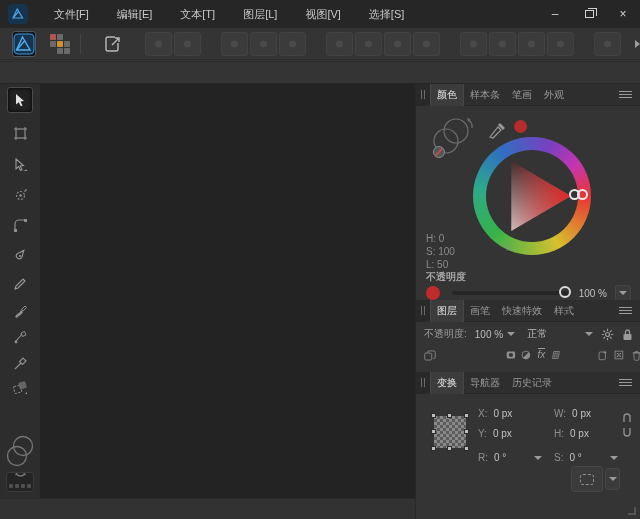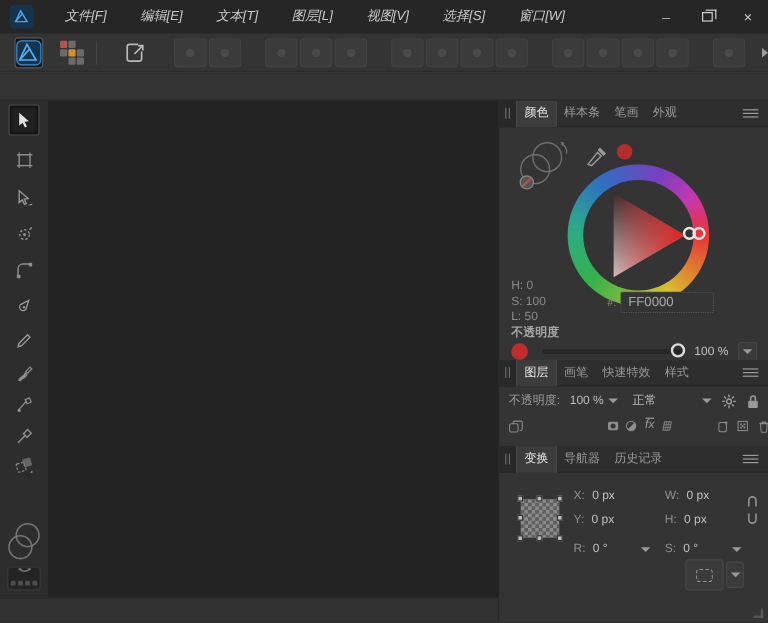--- a/index.html
+++ b/index.html
@@ -1,21 +1,21 @@
 <!DOCTYPE html>
 <html><head>
 <meta charset="utf-8">
 <style>
   * { margin:0; padding:0; box-sizing:border-box; }
   html,body { background:#1c1c1c; }
   body { font-family:"Liberation Sans","DejaVu Sans",sans-serif; }
   .window { position:relative; width:640px; height:519px; background:#343434; overflow:hidden; }
 
   
-  .titlebar { position:absolute; left:0; top:0; width:640px; height:28px; background:#262626; display:flex; align-items:center;font-style:italic; }
+  .titlebar { position:absolute; left:0; top:0; width:640px; height:28px; background:#262626; display:flex; align-items:center; }
   .app-logo { width:20px; height:20px; margin:0 12px 0 8px; border-radius:4px; background:#16344e; display:flex; align-items:center; justify-content:center; }
   .menu-item { color:#c9c9c9; font-size:11px; padding:0 14px; height:28px; line-height:28px; cursor:default; }
   .win-controls { position:absolute; right:0; top:0; height:28px; display:flex; align-items:center; }
   .win-btn { width:34px; height:28px; color:#cfcfcf; font-size:12px; display:flex; align-items:center; justify-content:center; }
   .restore-glyph { width:9px; height:8px; border:1px solid #cfcfcf; position:relative; }
   .restore-glyph:before { content:""; position:absolute; left:2px; top:-3px; width:8px; height:7px; border:1px solid #cfcfcf; border-bottom:none; border-left:none; }
 
   
   .toolbar { position:absolute; left:0; top:28px; width:640px; height:32px; background:#343434; border-bottom:1px solid #2a2a2a; display:flex; align-items:center; }
   .persona-btn { width:30px; height:26px; margin-left:12px; border-radius:3px; display:flex; align-items:center; justify-content:center; }
@@ -106,21 +106,20 @@
           <path d="M6.2 2 L11.5 11 H2 Z" fill="none" stroke="#4da3e8" stroke-width="1.2"></path>
           <path d="M2 11 L8 4" stroke="#4da3e8" stroke-width="1.2"></path>
         </svg>
     </div>
     <span class="menu-item">文件[F]</span>
     <span class="menu-item">编辑[E]</span>
     <span class="menu-item">文本[T]</span>
     <span class="menu-item">图层[L]</span>
     <span class="menu-item">视图[V]</span>
     <span class="menu-item">选择[S]</span>
-    <span class="menu-item">窗口[W]</span>
     <div class="win-controls">
       <div class="win-btn">–</div>
       <div class="win-btn">
           <span class="restore-glyph"></span>
         </div>
       <div class="win-btn">×</div>
     </div>
   </div>
 
   <div class="toolbar">
@@ -312,21 +311,20 @@
     </div>
 
     <div class="hsl-labels">
       <div>H: 0</div>
       <div>S: 100</div>
       <div>L: 50</div>
     </div>
 
     <div class="hex-wrap">
       <span class="hex-prefix">#:</span>
-      <input class="hex-input" readonly="" value="FF0000" style="">
     </div>
 
     <div class="opacity-label">不透明度</div>
     <div class="op-row">
       <div class="op-swatch" style="background:#c02b2b"></div>
       <div class="op-track">
           <div class="op-knob"></div>
         </div>
       <span class="op-value">100 %</span>
       <div class="chev-box">

